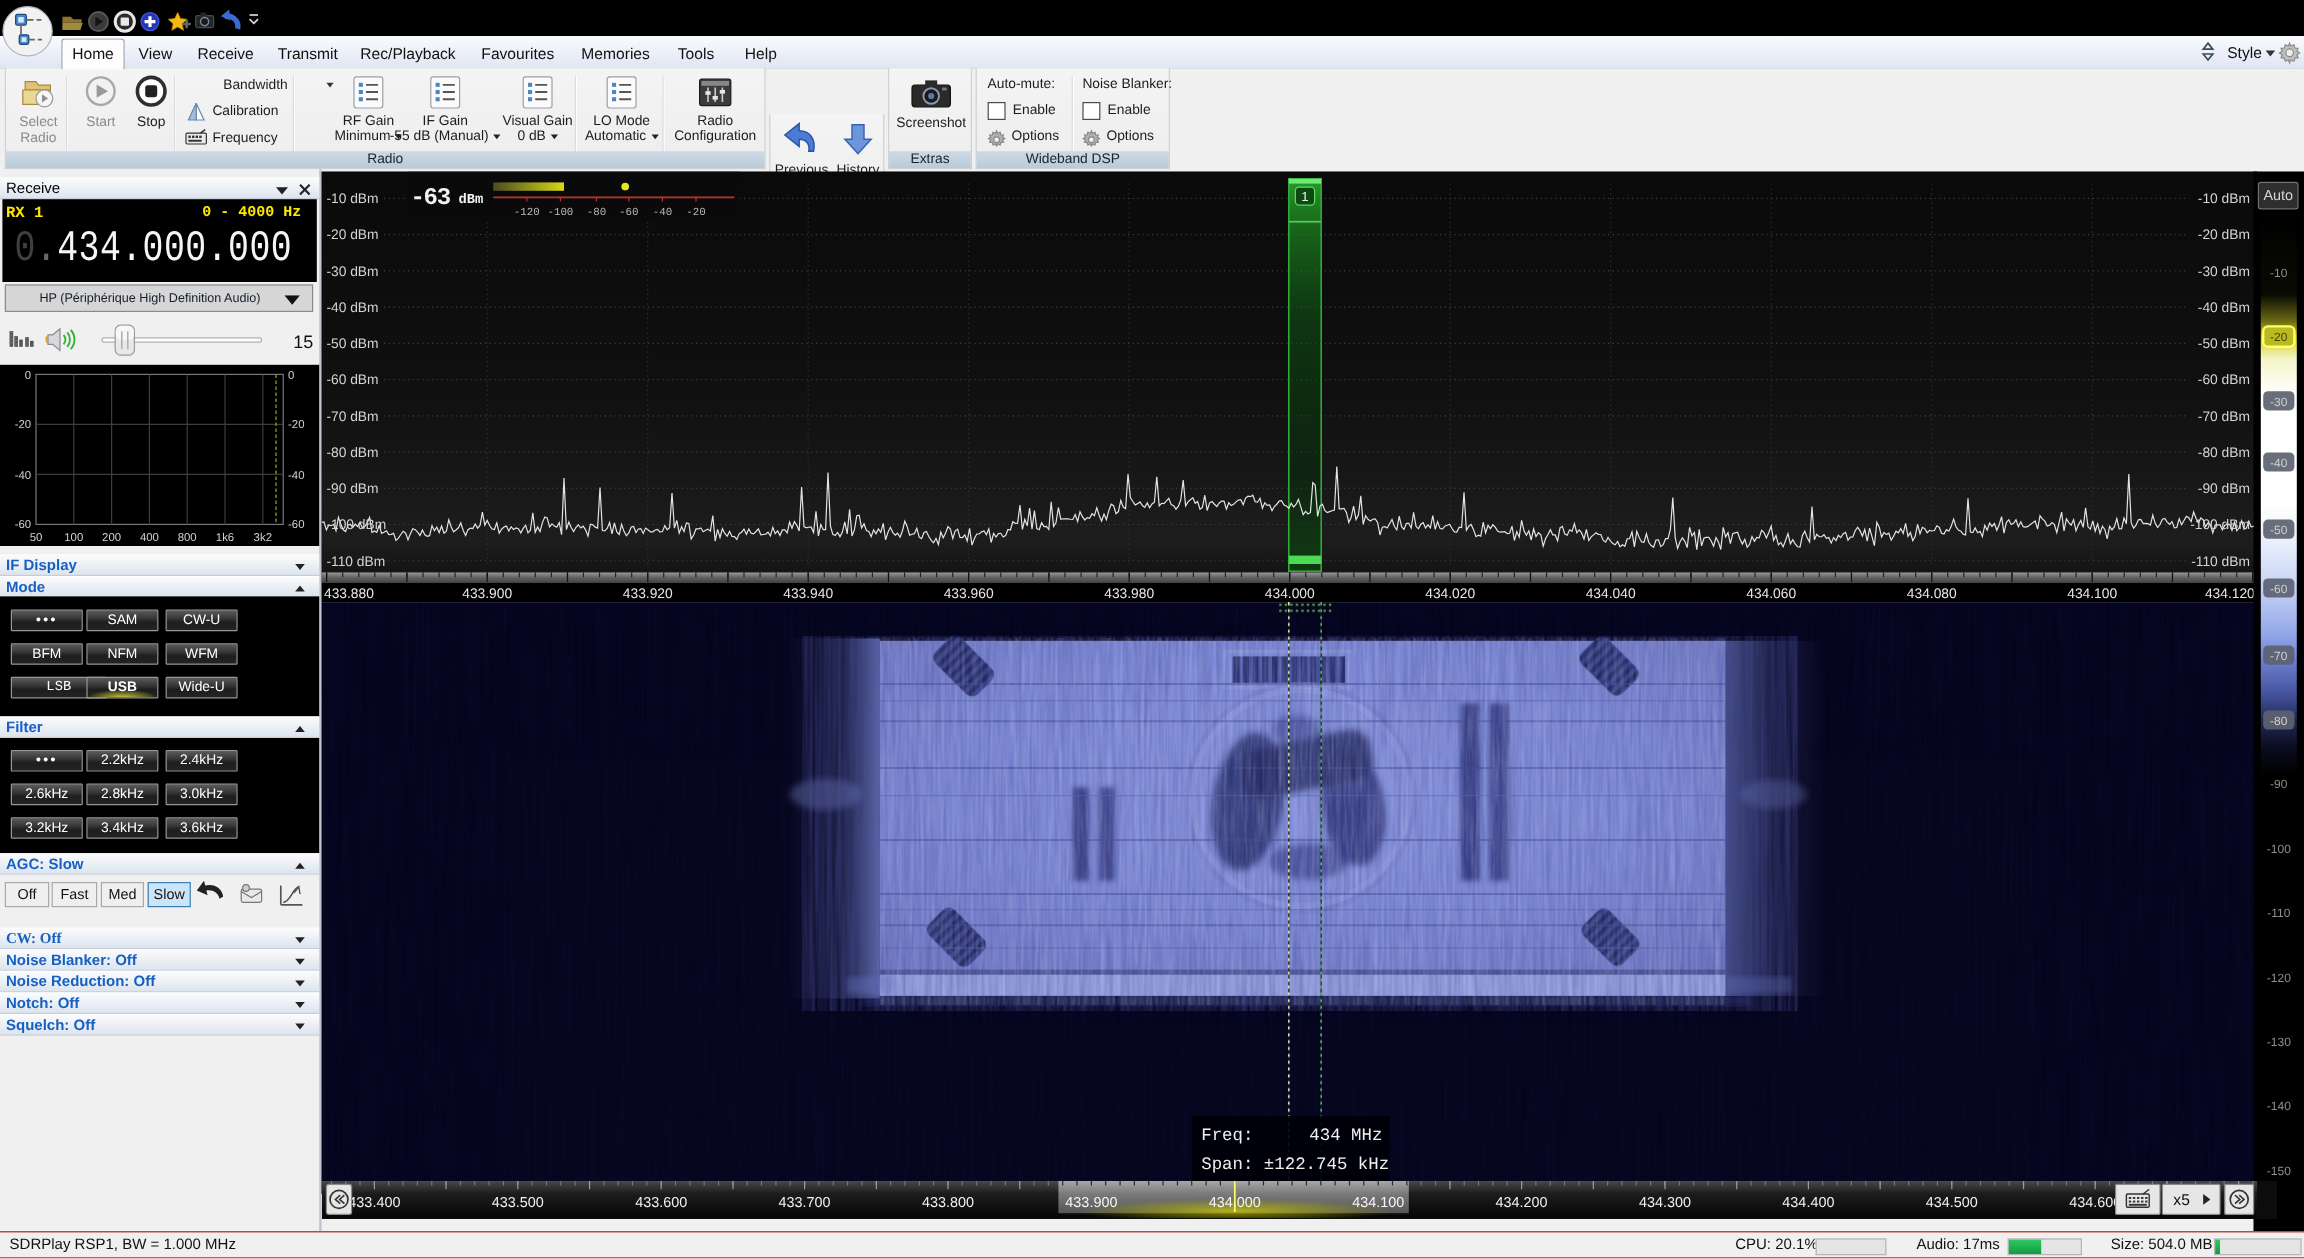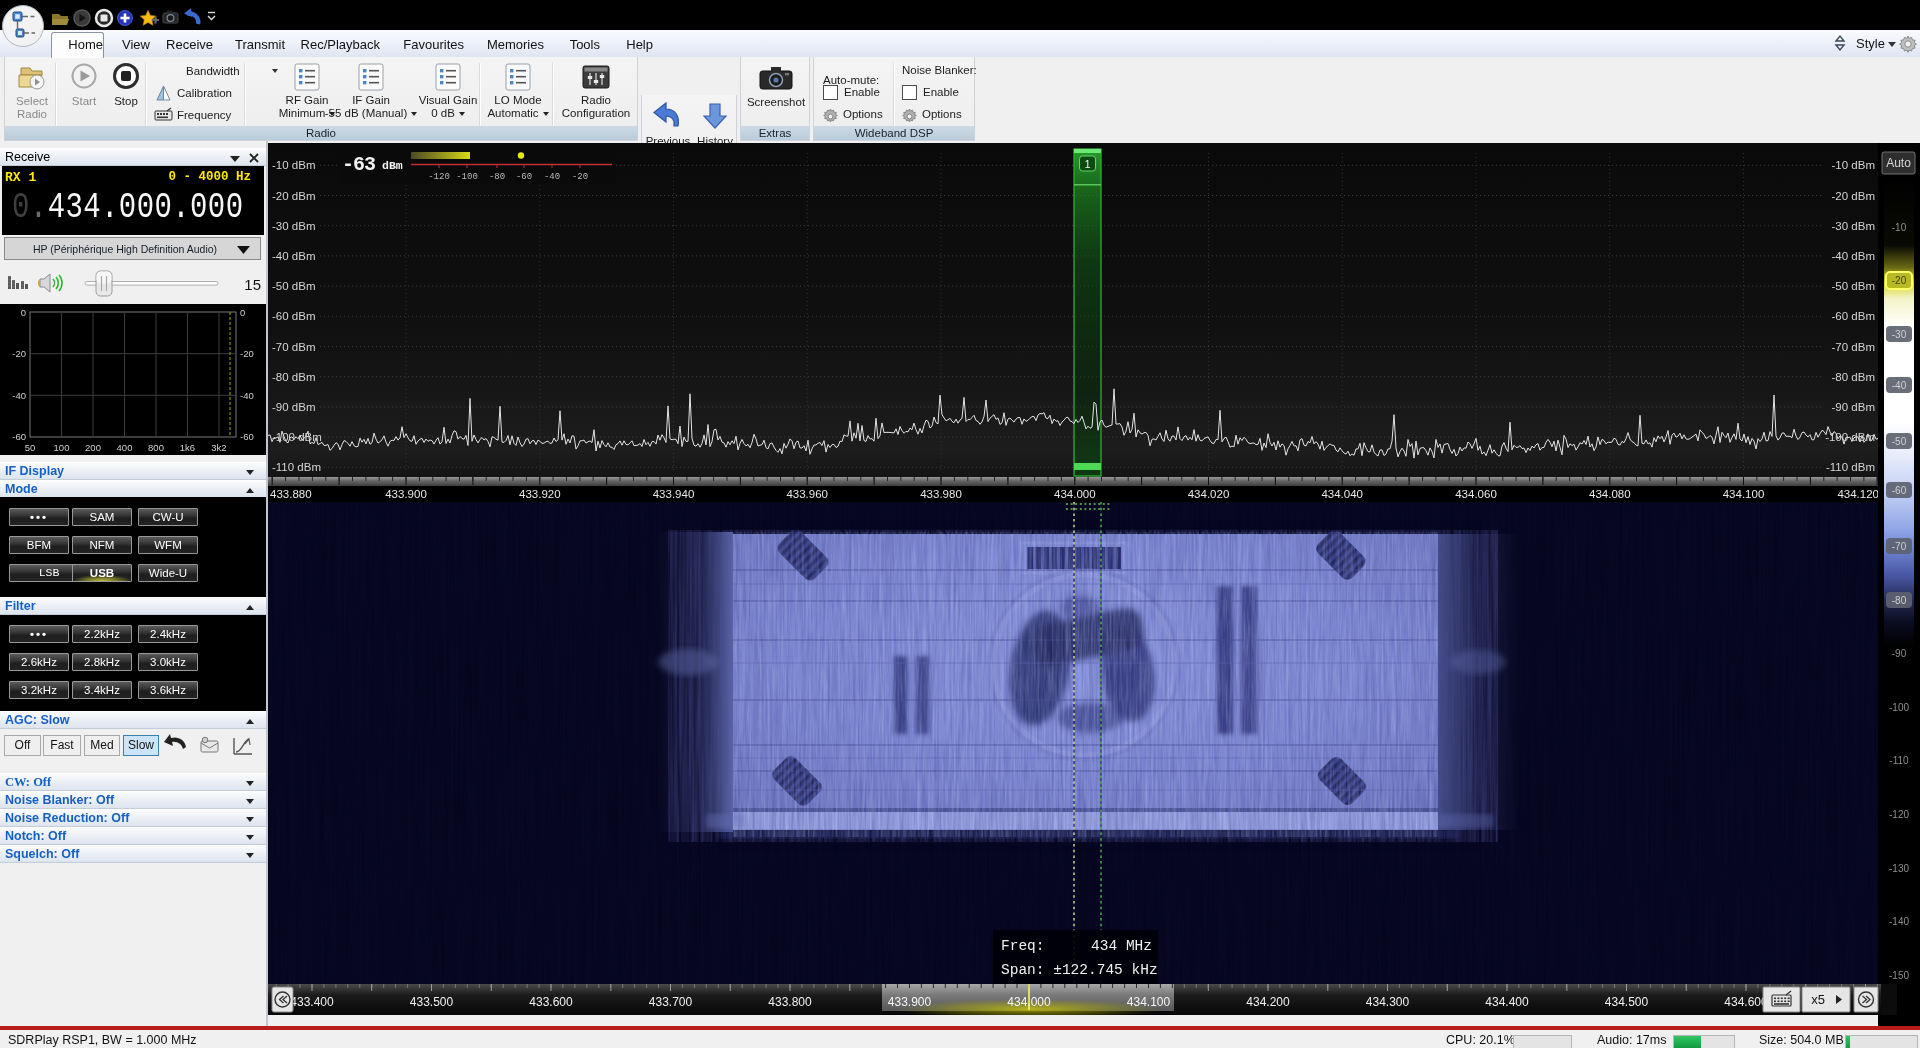--- a/index.html
+++ b/index.html
@@ -2,21 +2,21 @@
 <html><head>
 <meta charset="utf-8">
 <style>
 html,body{margin:0;padding:0;background:#000;}
 #page{position:relative;width:1920px;height:1048px;overflow:hidden;background:#f0f0f0;font-family:"Liberation Sans",sans-serif;}
 .abs{position:absolute;}
 
 #titlebar{left:0;top:0;width:1920px;height:30px;background:#000;}
 
 #tabrow{left:0;top:30px;width:1920px;height:27px;background:linear-gradient(#fafbfe,#dfe5f3);border-bottom:1px solid #98a0ae;}
-.tab{position:absolute;top:3px;height:24px;line-height:24px;color:#111;font-size:13px;text-align:right;}
+.tab{position:absolute;top:3px;height:24px;line-height:24px;color:#111;font-size:13px;text-align:center;}
 .tab.sel{background:#fdfdfd;border:1px solid #8a93a4;border-bottom:none;border-radius:3px 3px 0 0;top:2px;height:25px;z-index:3;}
 
 #ribbon{left:0;top:57px;width:1920px;height:84px;background:#f0f0f0;}
 .rgroup{position:absolute;top:0;height:84px;background:linear-gradient(#f4f4f4,#ededed);border:1px solid #cdd2d8;border-top:none;box-sizing:border-box;}
 .rglabel{position:absolute;left:0;bottom:0;width:100%;height:14px;background:linear-gradient(#cddae5,#b9cbd9);font-size:11.5px;color:#17222c;text-align:center;line-height:14px;}
 .rsep{position:absolute;top:6px;height:64px;width:1px;background:#d8dbdf;border-right:1px solid #fff;}
 .bigbtn{position:absolute;top:2px;text-align:center;font-size:11.5px;color:#1c1c1c;}
 .bigbtn .lbl{margin-top:1px;line-height:13px;}
 .dis{color:#8a8a8a;}
 .smallrow{position:absolute;height:22px;font-size:11.5px;color:#1c1c1c;display:flex;align-items:center;white-space:nowrap;}
@@ -28,21 +28,21 @@
 .phead.blue .t{color:#1660c4;font-weight:bold;}
 .uparr{position:absolute;right:12px;top:7px;width:0;height:0;border-left:4px solid transparent;border-right:4px solid transparent;border-bottom:5px solid #222;}
 .dnarr{position:absolute;right:12px;top:7px;width:0;height:0;border-left:4px solid transparent;border-right:4px solid transparent;border-top:5px solid #222;}
 .modebtn{position:absolute;height:18px;background:linear-gradient(#5a5a5a 0%,#363636 40%,#1e1e1e 60%,#232323 100%);border:1px solid #989898;border-radius:1px;color:#fff;font-size:11.5px;text-align:center;line-height:16px;box-sizing:border-box;}
 .agcbtn{position:absolute;height:21px;background:#efefef;border:1px solid #a9a9a9;color:#111;font-size:12px;text-align:center;line-height:19px;box-sizing:border-box;}
 
 #specwrap{left:268px;top:143px;width:1613px;height:359px;background:#000;}
 #waterwrap{left:268px;top:502px;width:1613px;height:493px;background:#05051e;}
 #sidebar{left:1878px;top:143px;width:42px;height:883px;background:#000;}
 #freqbar{left:268px;top:984px;width:1613px;height:31px;background:#0c0c0c;padding-left:16px;}
-#statusbar{left:0;top:1026px;width:1920px;height:22px;background:#f0f0f0;border-top:4px solid #b91c1c;font-size:12.5px;color:#111;box-sizing:border-box;}
+#statusbar{left:0;top:1026px;width:1920px;height:22px;background:#f0f0f0;border-top:1px solid #b91c1c;font-size:12.5px;color:#111;box-sizing:border-box;}
 .mono{font-family:"Liberation Mono",monospace;}
 </style>
 </head>
 <body>
 <div id="page">
   <div id="titlebar" class="abs">
     <svg width="240" height="30" style="position:absolute;left:0;top:0;">
 
       <path d="M52 14 l7 0 2 2 7 0 0 3 -16 0 z" fill="#8a7430"></path>
       <path d="M52 19 l17 0 -2 6 -15 0 z" fill="#a08a3c"></path>
@@ -268,21 +268,21 @@
             <circle cx="18" cy="17" r="6.5" fill="#1a1a1a" stroke="#8a9ab0" stroke-width="1.6"></circle>
             <circle cx="18" cy="17" r="2.6" fill="#5a78a8"></circle>
             <rect x="27" y="10" width="4" height="2.4" fill="#777"></rect>
           </svg>
         <div class="lbl">Screenshot</div>
       </div>
       <div class="rglabel">Extras</div>
     </div>
     <div class="rgroup" style="left:813px;width:162px;">
       <div class="rsep" style="left:79px;"></div>
-      <div class="smallrow" style="left:9px;top:12px;">Auto-mute:</div>
+      <div class="smallrow" style="left:9px;top:2px;">Auto-mute:</div>
       <div class="smallrow" style="left:9px;top:24px;">
           <span style="display:inline-block;width:13px;height:13px;background:#fff;border:1px solid #4a4a4a;"></span>
           <span style="margin-left:6px;">Enable</span>
         </div>
       <div class="smallrow" style="left:9px;top:46px;">
           <svg width="15" height="15">
             <path d="M7.5 2 l1 2 2-.8 .6 2.1 2.2 .2 -.8 2 1.9 1 -1.9 1 .8 2 -2.2 .2 -.6 2.1 -2-.8 -1 2 -1-2 -2 .8 -.6-2.1 -2.2-.2 .8-2 -1.9-1 1.9-1 -.8-2 2.2-.2 .6-2.1 2 .8 z" fill="#b0b0b0" stroke="#888"></path>
             <circle cx="7.5" cy="9.5" r="2.4" fill="#f0f0f0" stroke="#888"></circle>
           </svg>
           <span style="margin-left:5px;">Options</span>

